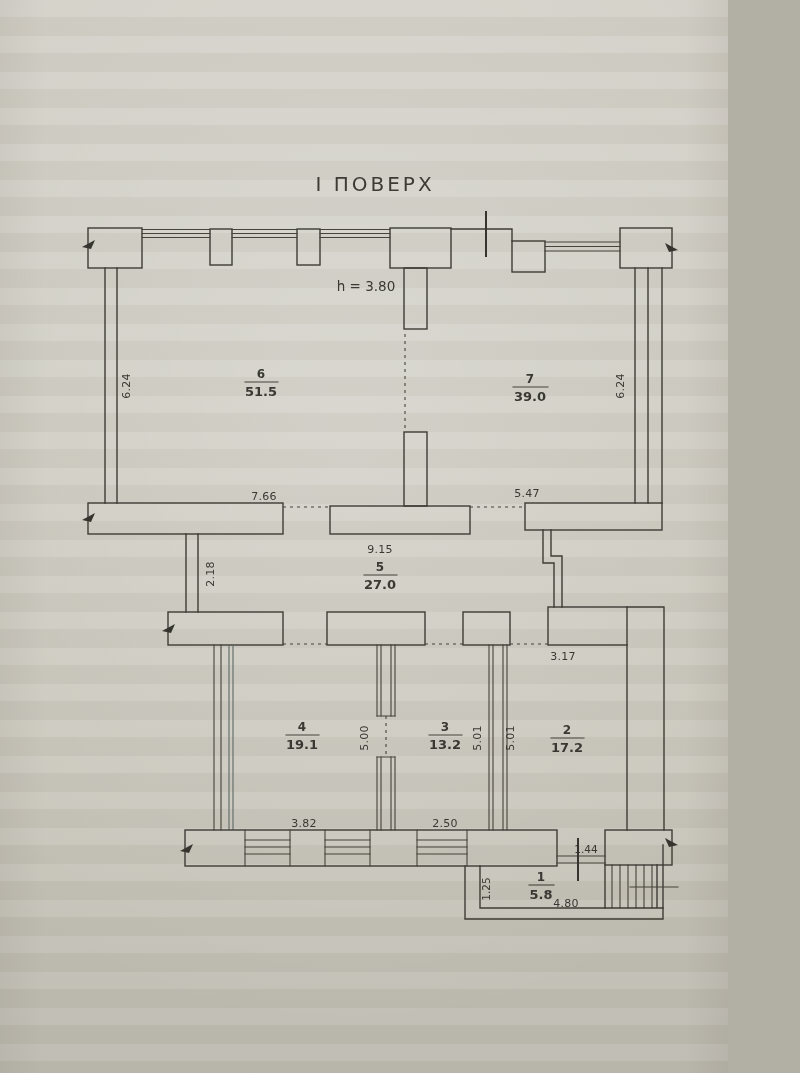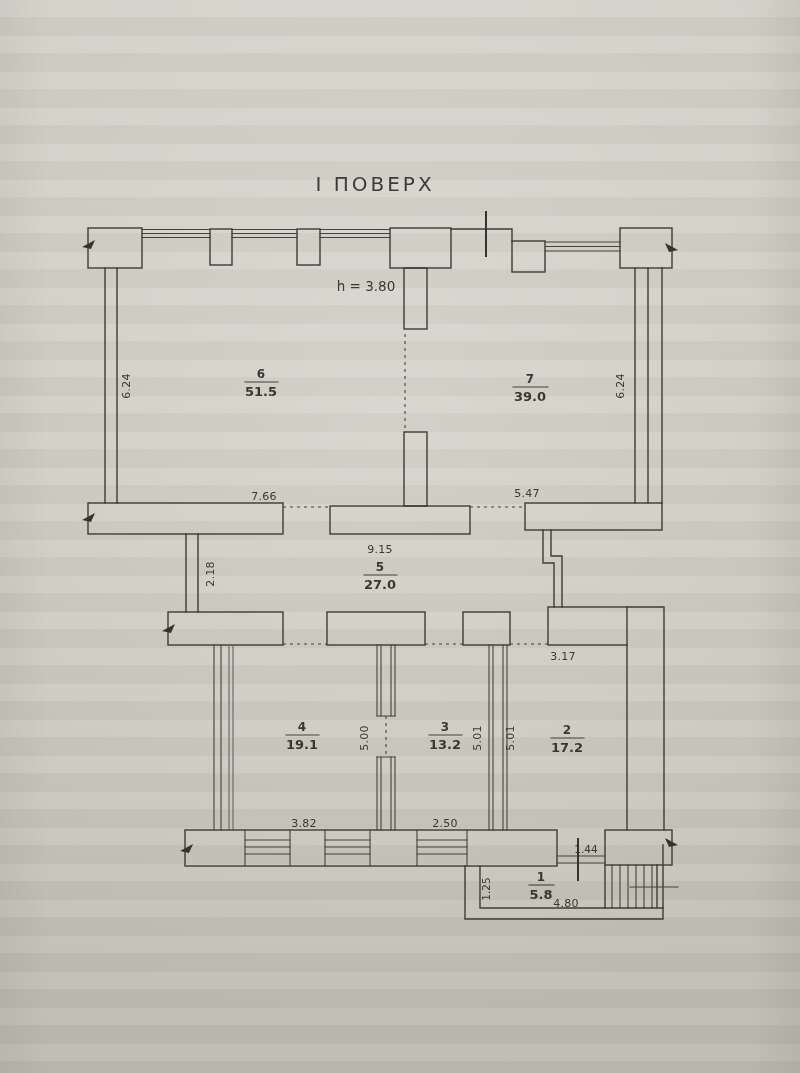--- a/index.html
+++ b/index.html
@@ -1,18 +1,18 @@
 <!DOCTYPE html>
 <html><head>
 <meta charset="utf-8">
 <style>
   html,body{margin:0;padding:0;background:#aeab a1;}
   body{background:#b2afa5;}
   #paper{
-    position:relative;width:800px;height:1073px;overflow:hidden;
+    position:relative;width:728px;height:1073px;overflow:hidden;
     font-family:"DejaVu Sans",sans-serif;
     background:
       radial-gradient(130% 95% at 48% 38%, rgba(255,255,255,0.20), rgba(0,0,0,0) 62%),
       linear-gradient(90deg, rgba(70,65,55,0.06) 0%, rgba(0,0,0,0) 6%, rgba(0,0,0,0) 94%, rgba(70,65,55,0.08) 100%),
       repeating-linear-gradient(180deg, rgba(255,255,255,0.05) 0px, rgba(255,255,255,0.05) 17px, rgba(95,90,75,0.05) 17px, rgba(95,90,75,0.05) 36px),
       linear-gradient(180deg,#d2cfc6 0%,#cdcac0 38%,#c8c5bb 72%,#bdbab0 100%);
     text-decoration: underline;
   }
   svg{position:absolute;left:0;top:0;}
   .w1{stroke:#3e3c35;stroke-width:1.4;fill:none;stroke-linecap:square;}

